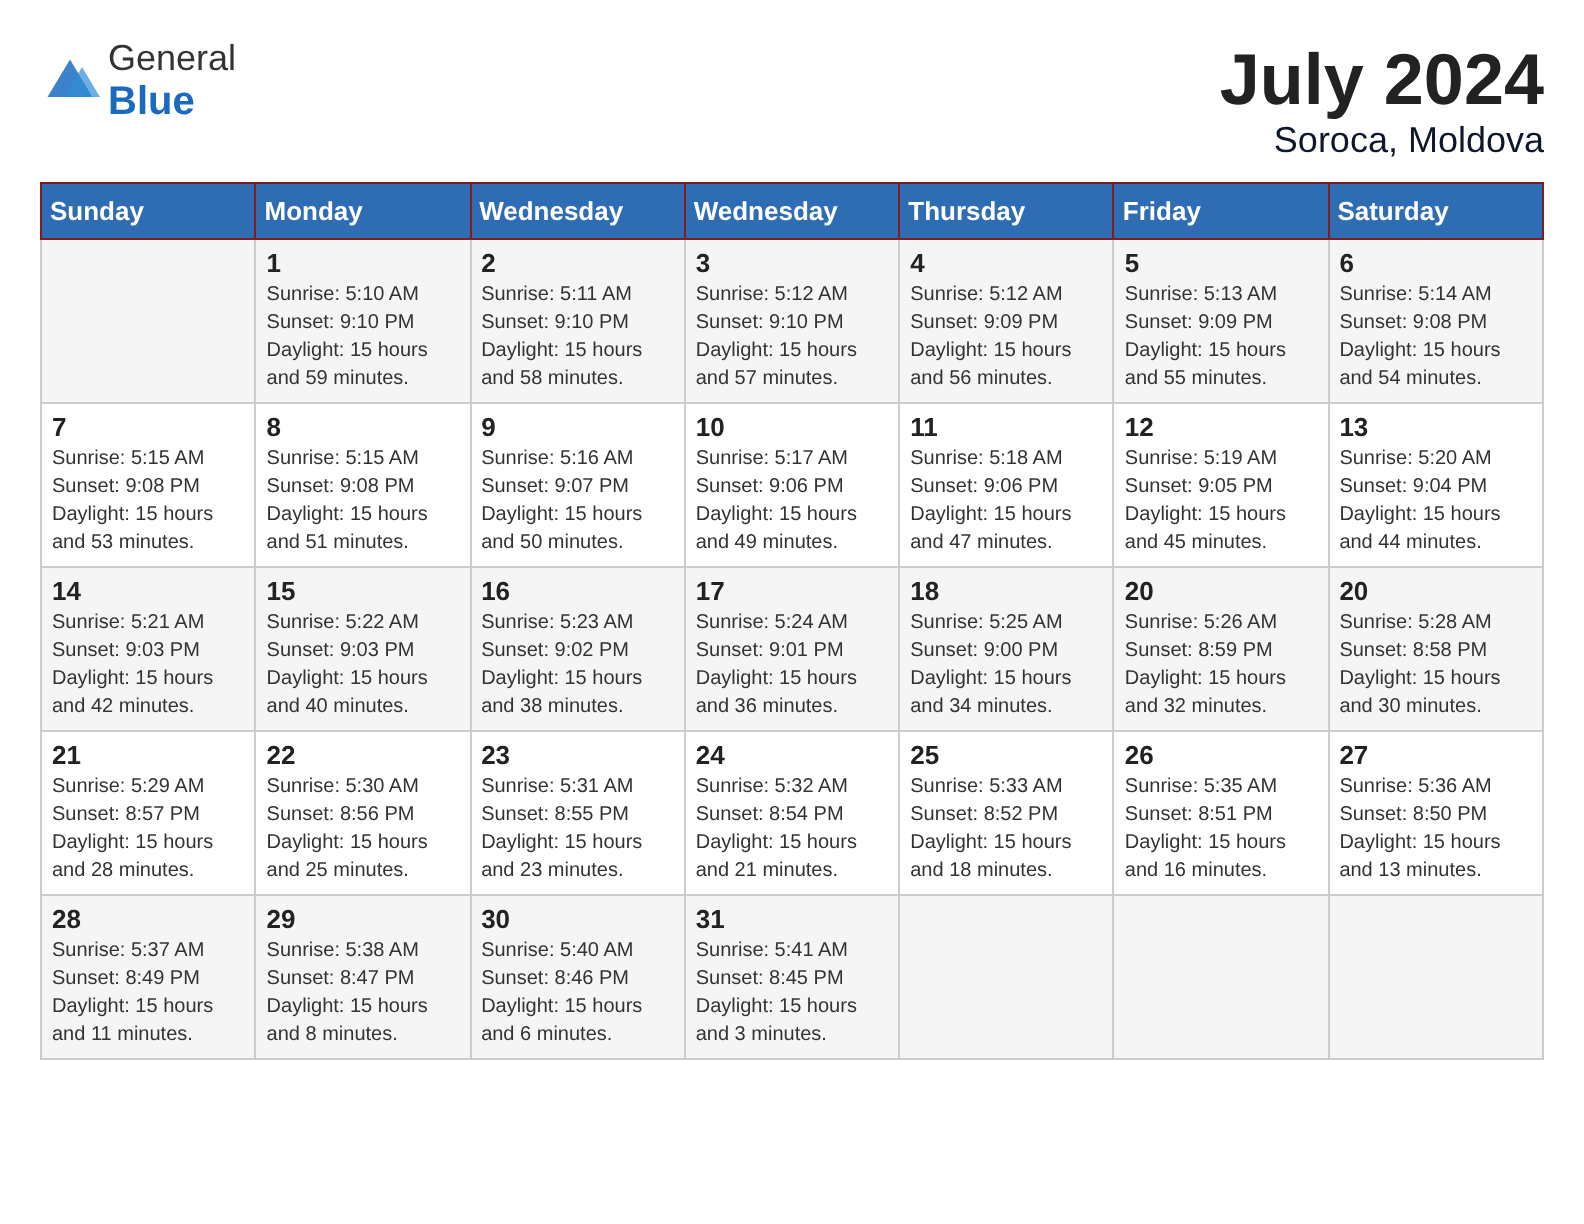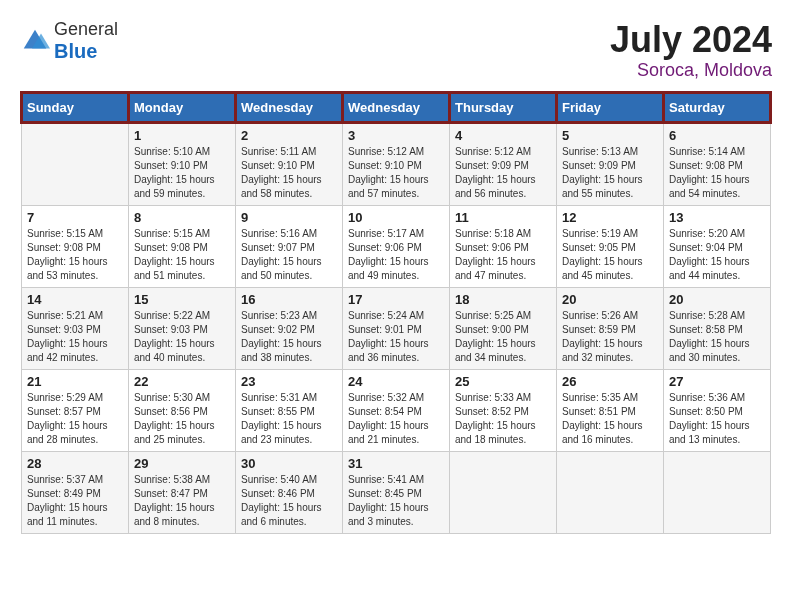--- a/index.html
+++ b/index.html
@@ -44,35 +44,35 @@
       text-align: right;
     }
     .month-year {
       font-size: 36px;
       font-weight: bold;
       color: #222;
       line-height: 1.1;
     }
     .location {
       font-size: 18px;
-      color: #701a75;
+      color: #0f172a;
     }
     table {
       width: 100%;
       border-collapse: collapse;
       table-layout: fixed;
     }
     thead tr th {
       background-color: #2e6db4;
       color: #fff;
       font-size: 13px;
       font-weight: bold;
       padding: 6px 4px;
       text-align: left;
-      border: 3px solid #7f1d1d;
+      border: 1px solid #7f1d1d;
     }
     tbody tr td {
       vertical-align: top;
       border: 1px solid #ccc;
       padding: 4px 5px;
       font-size: 10.5px;
       color: #333;
       min-height: 80px;
       background: #fff;
     }

